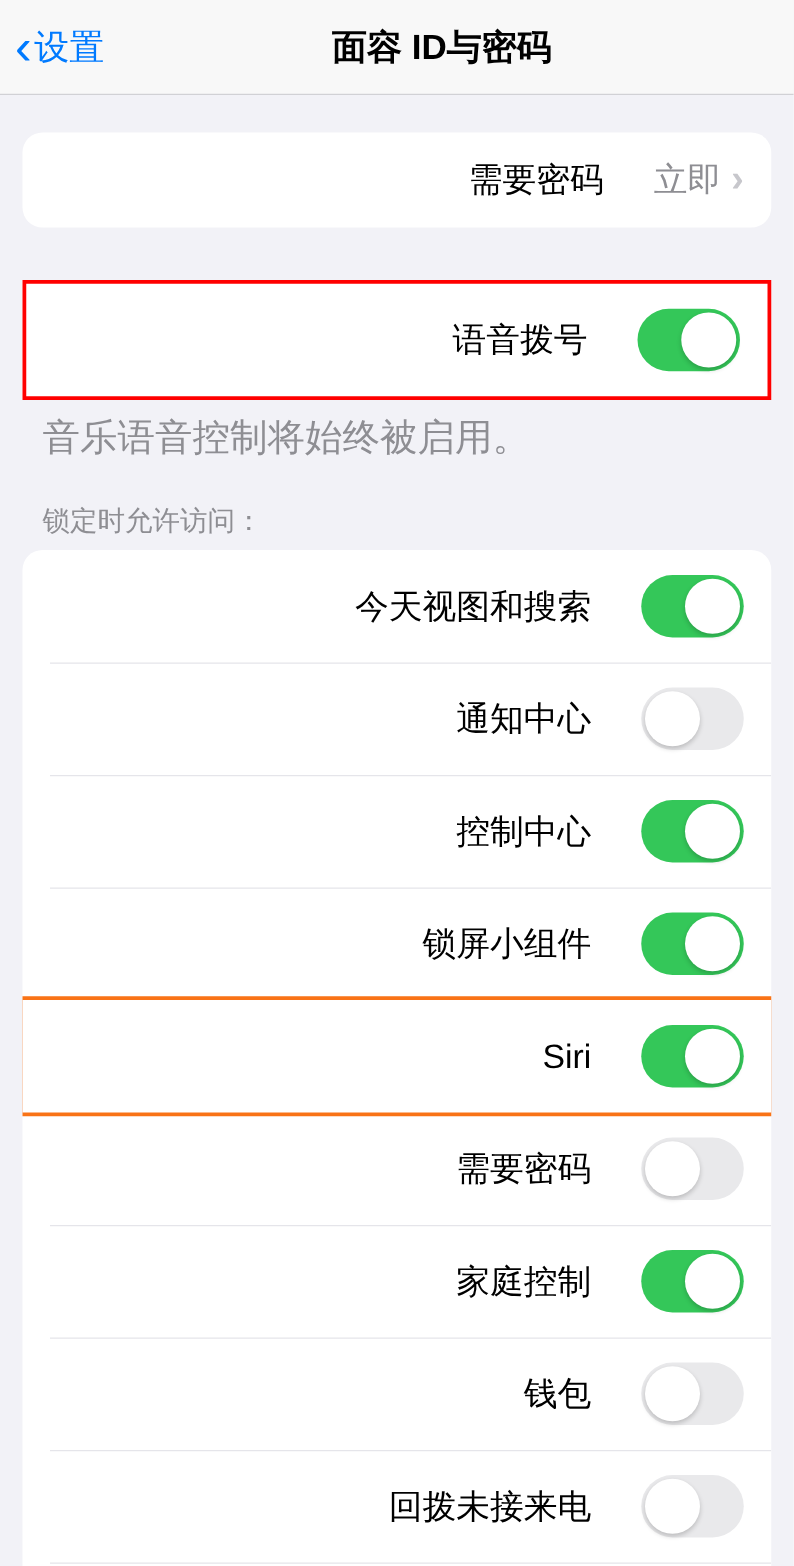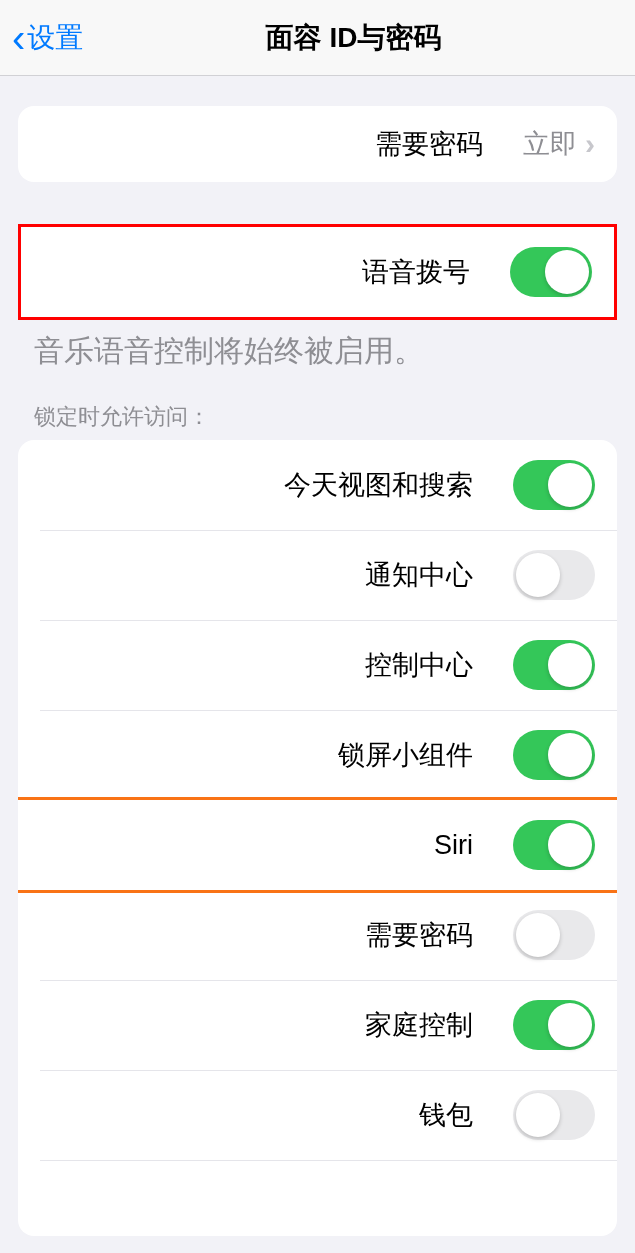--- a/index.html
+++ b/index.html
@@ -229,16 +229,22 @@
         <div class="toggle on">
           <div class="toggle-thumb"></div>
         </div>
       </div>
       <div class="row">
         <span class="row-label">钱包</span>
         <div class="toggle off">
           <div class="toggle-thumb"></div>
         </div>
       </div>
+      <div class="row">
+        <span class="row-label">回拨未接来电</span>
+        <div class="toggle off">
+          <div class="toggle-thumb"></div>
+        </div>
+      </div>
       <div class="row"></div>
     </div>
 
 </div>
 
 </body></html>

